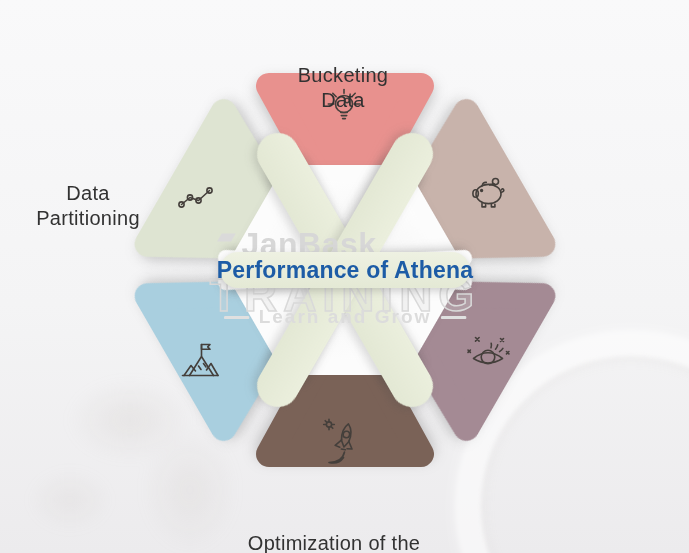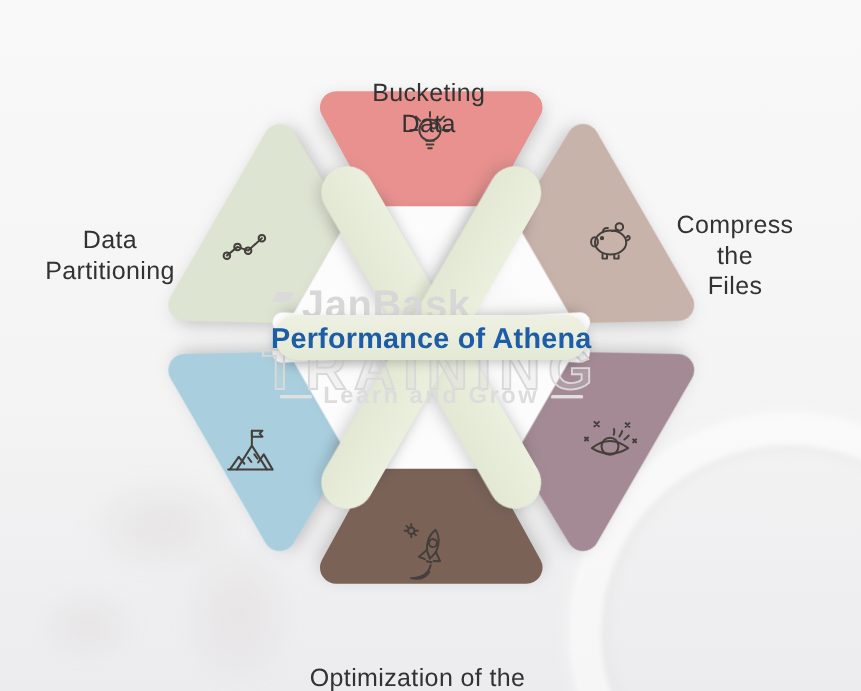--- a/index.html
+++ b/index.html
@@ -257,20 +257,18 @@
       <path d="M13.5 38.5 L22 31.5 L30.5 34.5 L41.5 24.5"></path>
       <circle cx="13.5" cy="38.5" r="2.6" fill="#dee4d2"></circle>
       <circle cx="22" cy="31.5" r="2.6" fill="#dee4d2"></circle>
       <circle cx="30.5" cy="34.5" r="2.6" fill="#dee4d2"></circle>
       <circle cx="41.5" cy="24.5" r="2.6" fill="#dee4d2"></circle>
     </svg>
   </div>
 
   <div class="label lb0">Bucketing
 Data</div>
-  <div class="label lb1">Compress the
-Files</div>
   <div class="label lb3">Optimization of the
 Data Store Generation</div>
   <div class="label lb5">Data
 Partitioning</div>
 
 </div>
 
 </body></html>

